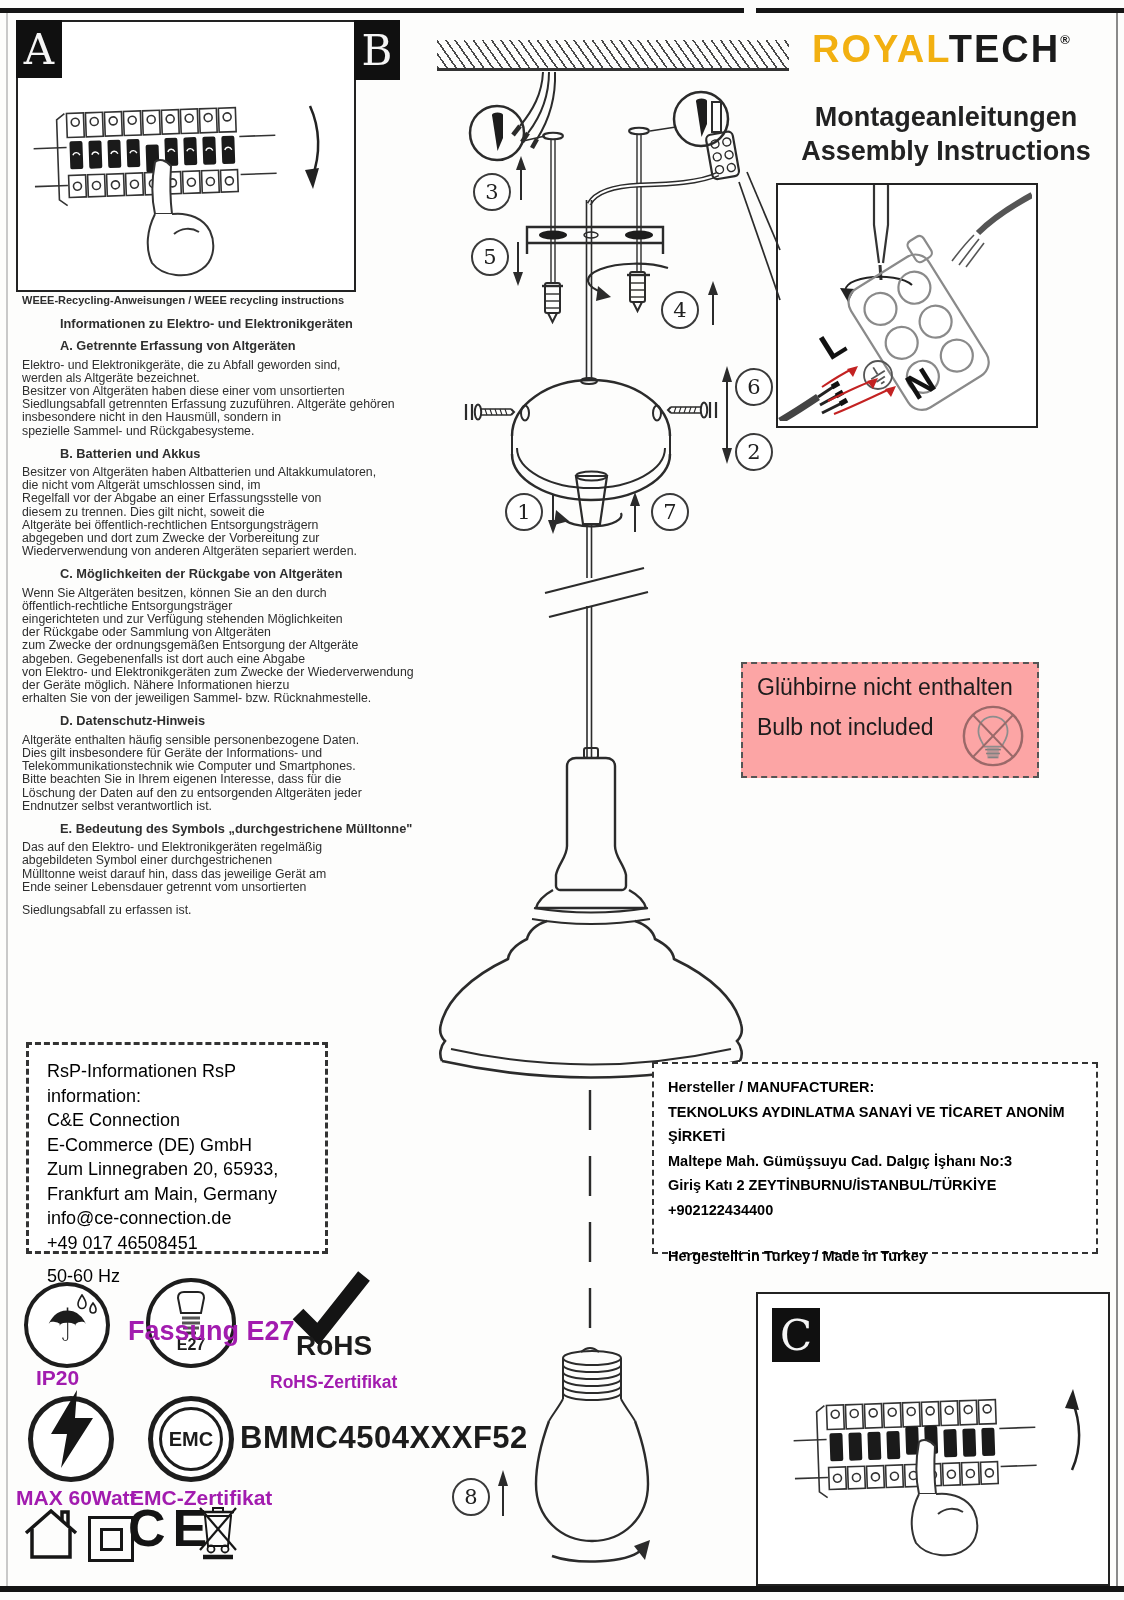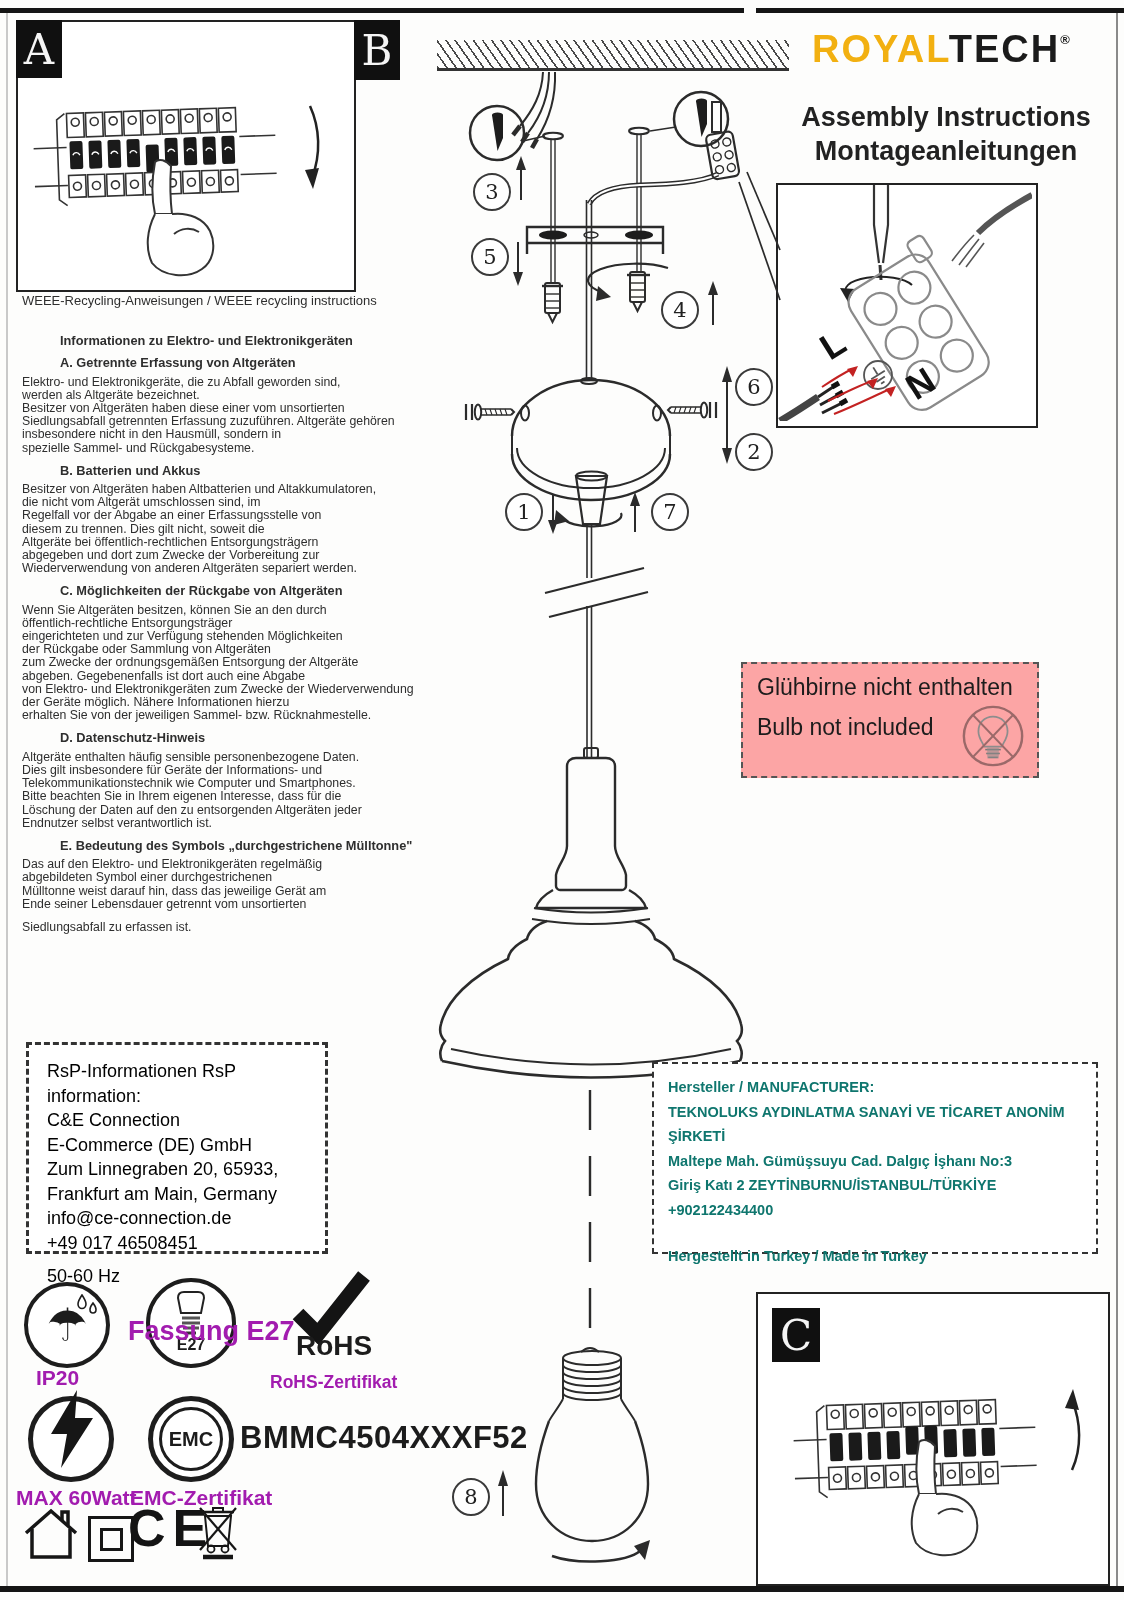--- a/index.html
+++ b/index.html
@@ -27,35 +27,35 @@
   .logo{left:812px;top:28px;width:292px;font-weight:800;font-size:38px;letter-spacing:2px;white-space:nowrap;}
   .logo .royal{color:#f2b011;}
   .logo .tech{color:#1b1b1b;}
   .logo .reg{font-size:13px;vertical-align:18px;color:#1b1b1b;letter-spacing:0;}
   .mtitle{left:793px;top:100px;width:306px;text-align:center;font-size:27px;line-height:34px;
           font-weight:600;color:#222;}
   
   .inset{left:776px;top:183px;width:258px;height:241px;border:2.3px solid #222;background:#fff;}
   
   .weee{left:22px;top:294px;width:430px;font-size:12.3px;line-height:13.2px;color:#2e2e2e;}
-  .weee .t{font-weight:normal;font-size:13px;margin-bottom:27px;}
+  .weee .t{font-weight:bold;font-size:11px;margin-bottom:10px;}
   .weee h4{font-size:12.8px;margin:9px 0 6px 0;padding-left:38px;}
   .weee p{margin:0;white-space:pre-line;}
   .weee .foot{margin-top:10px;}
   
   .bulbbox{left:741px;top:662px;width:294px;height:112px;border:2px dashed #555;background:#fca5a5;}
   .bulbbox .l1{position:absolute;left:14px;top:10px;font-size:23px;font-weight:500;}
   .bulbbox .l2{position:absolute;left:14px;top:50px;font-size:23px;font-weight:500;}
   .bulbbox svg{position:absolute;right:10px;bottom:6px;}
   
   .rsp{left:26px;top:1042px;width:302px;height:212px;border:3px dashed #333;background:#fff;
        padding:14px 0 0 18px;box-sizing:border-box;font-size:18px;font-weight:400;line-height:24.5px;color:#000000;}
   .rsp .freq{margin-top:9px;}
   .manu{left:652px;top:1062px;width:446px;height:192px;border:2.5px dashed #333;background:#fff;
-        padding:11px 0 0 14px;box-sizing:border-box;font-size:14.5px;font-weight:700;line-height:24.5px;color:#0f766e;}
+        padding:11px 0 0 14px;box-sizing:border-box;font-size:14.5px;font-weight:700;line-height:24.5px;color:#000000;}
   .manu .made{margin-top:22px;}
   
   .step{width:34px;height:34px;border:2px solid #3a3a3a;border-radius:50%;background:#fff;
         display:flex;align-items:center;justify-content:center;
         font-family:"DejaVu Serif",serif;font-size:21px;color:#222;}
   
   .circ{border-radius:50%;border:4px solid #1d1d1d;background:#fff;display:flex;align-items:center;justify-content:center;}
   .ip20{left:24px;top:1282px;width:78px;height:78px;font-size:46px;}
   .lbl{font-weight:700;color:#a21caf;}
   .ip20lbl{left:36px;top:1366px;font-size:21px;}
@@ -168,22 +168,22 @@
   </div>
 
   <div class="abs blacktag tagB">B</div>
 
   <div class="abs hatch"></div>
 
   <div class="abs logo">
     <span class="royal">ROYAL</span><span class="tech">TECH</span><span class="reg">®</span>
   </div>
   <div class="abs mtitle">
+    <div>Montageanleitungen</div>
     <div>Assembly Instructions</div>
-    <div>Montageanleitungen</div>
   </div>
 
   <div class="abs inset">
     <svg width="254" height="236" viewBox="0 0 254 236">
       <g stroke="#333" stroke-width="2.2" fill="none">
         <path d="M96,0 L96,40 L101,78"></path>
           <path d="M110,0 L110,40 L105,78"></path>
         <line x1="102" y1="80" x2="103" y2="95" stroke-width="3"></line>
       </g>
       <path d="M70,110 A34,13 0 1 1 134,100" stroke="#222" stroke-width="2" fill="none"></path>

